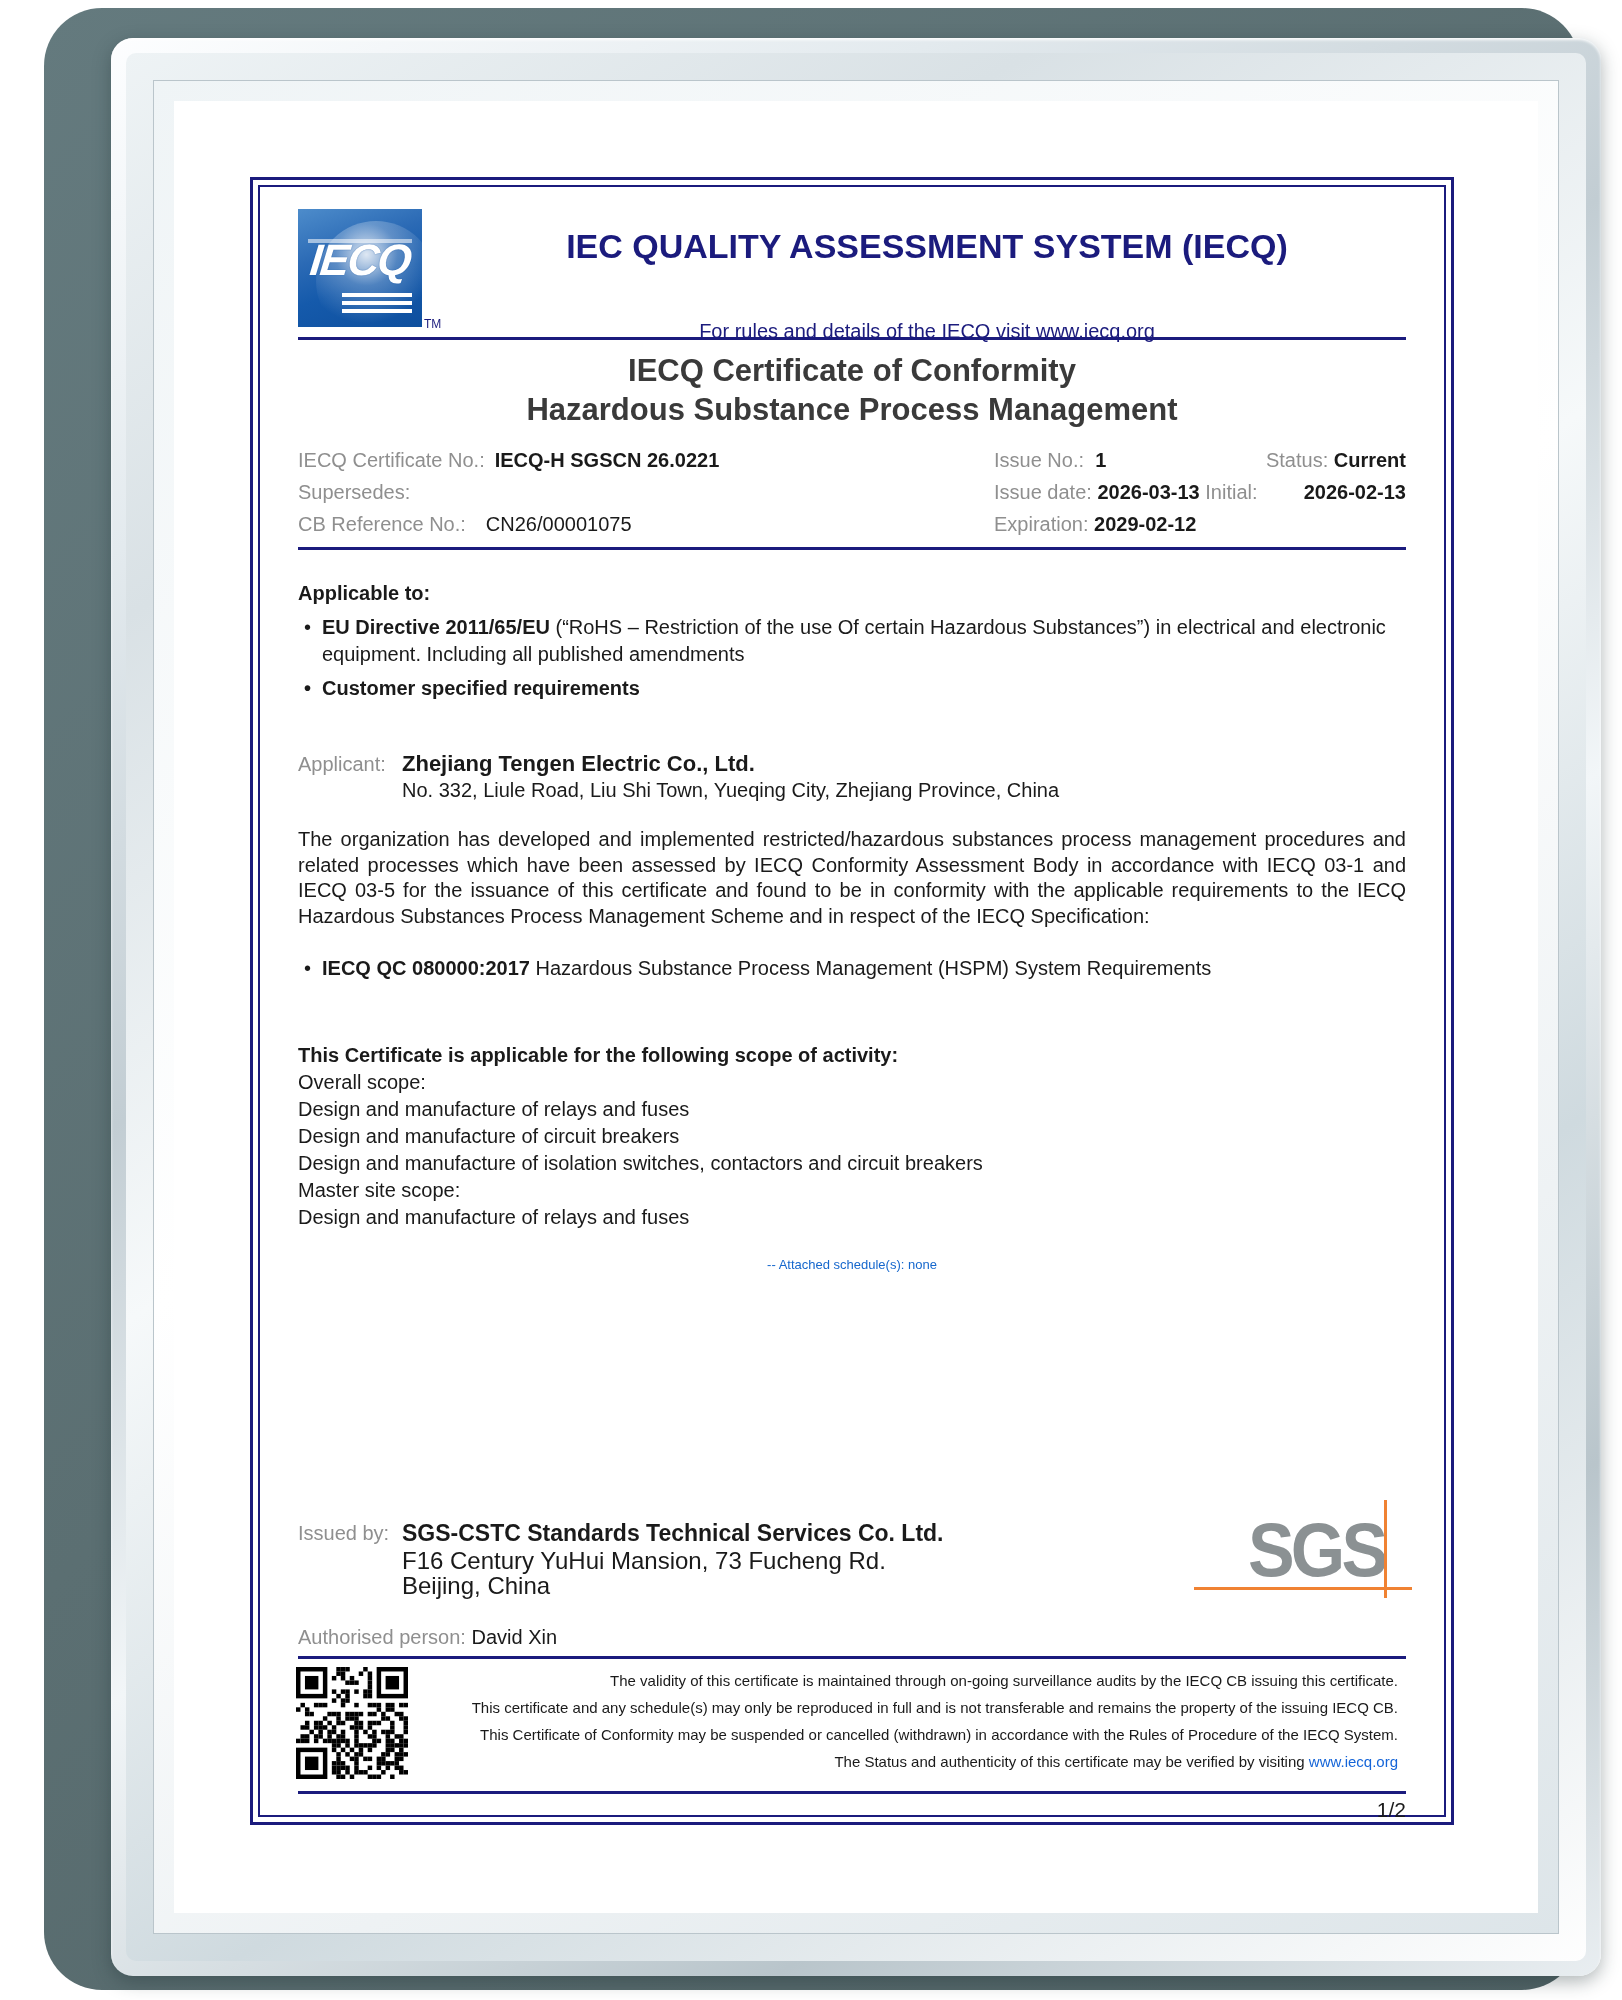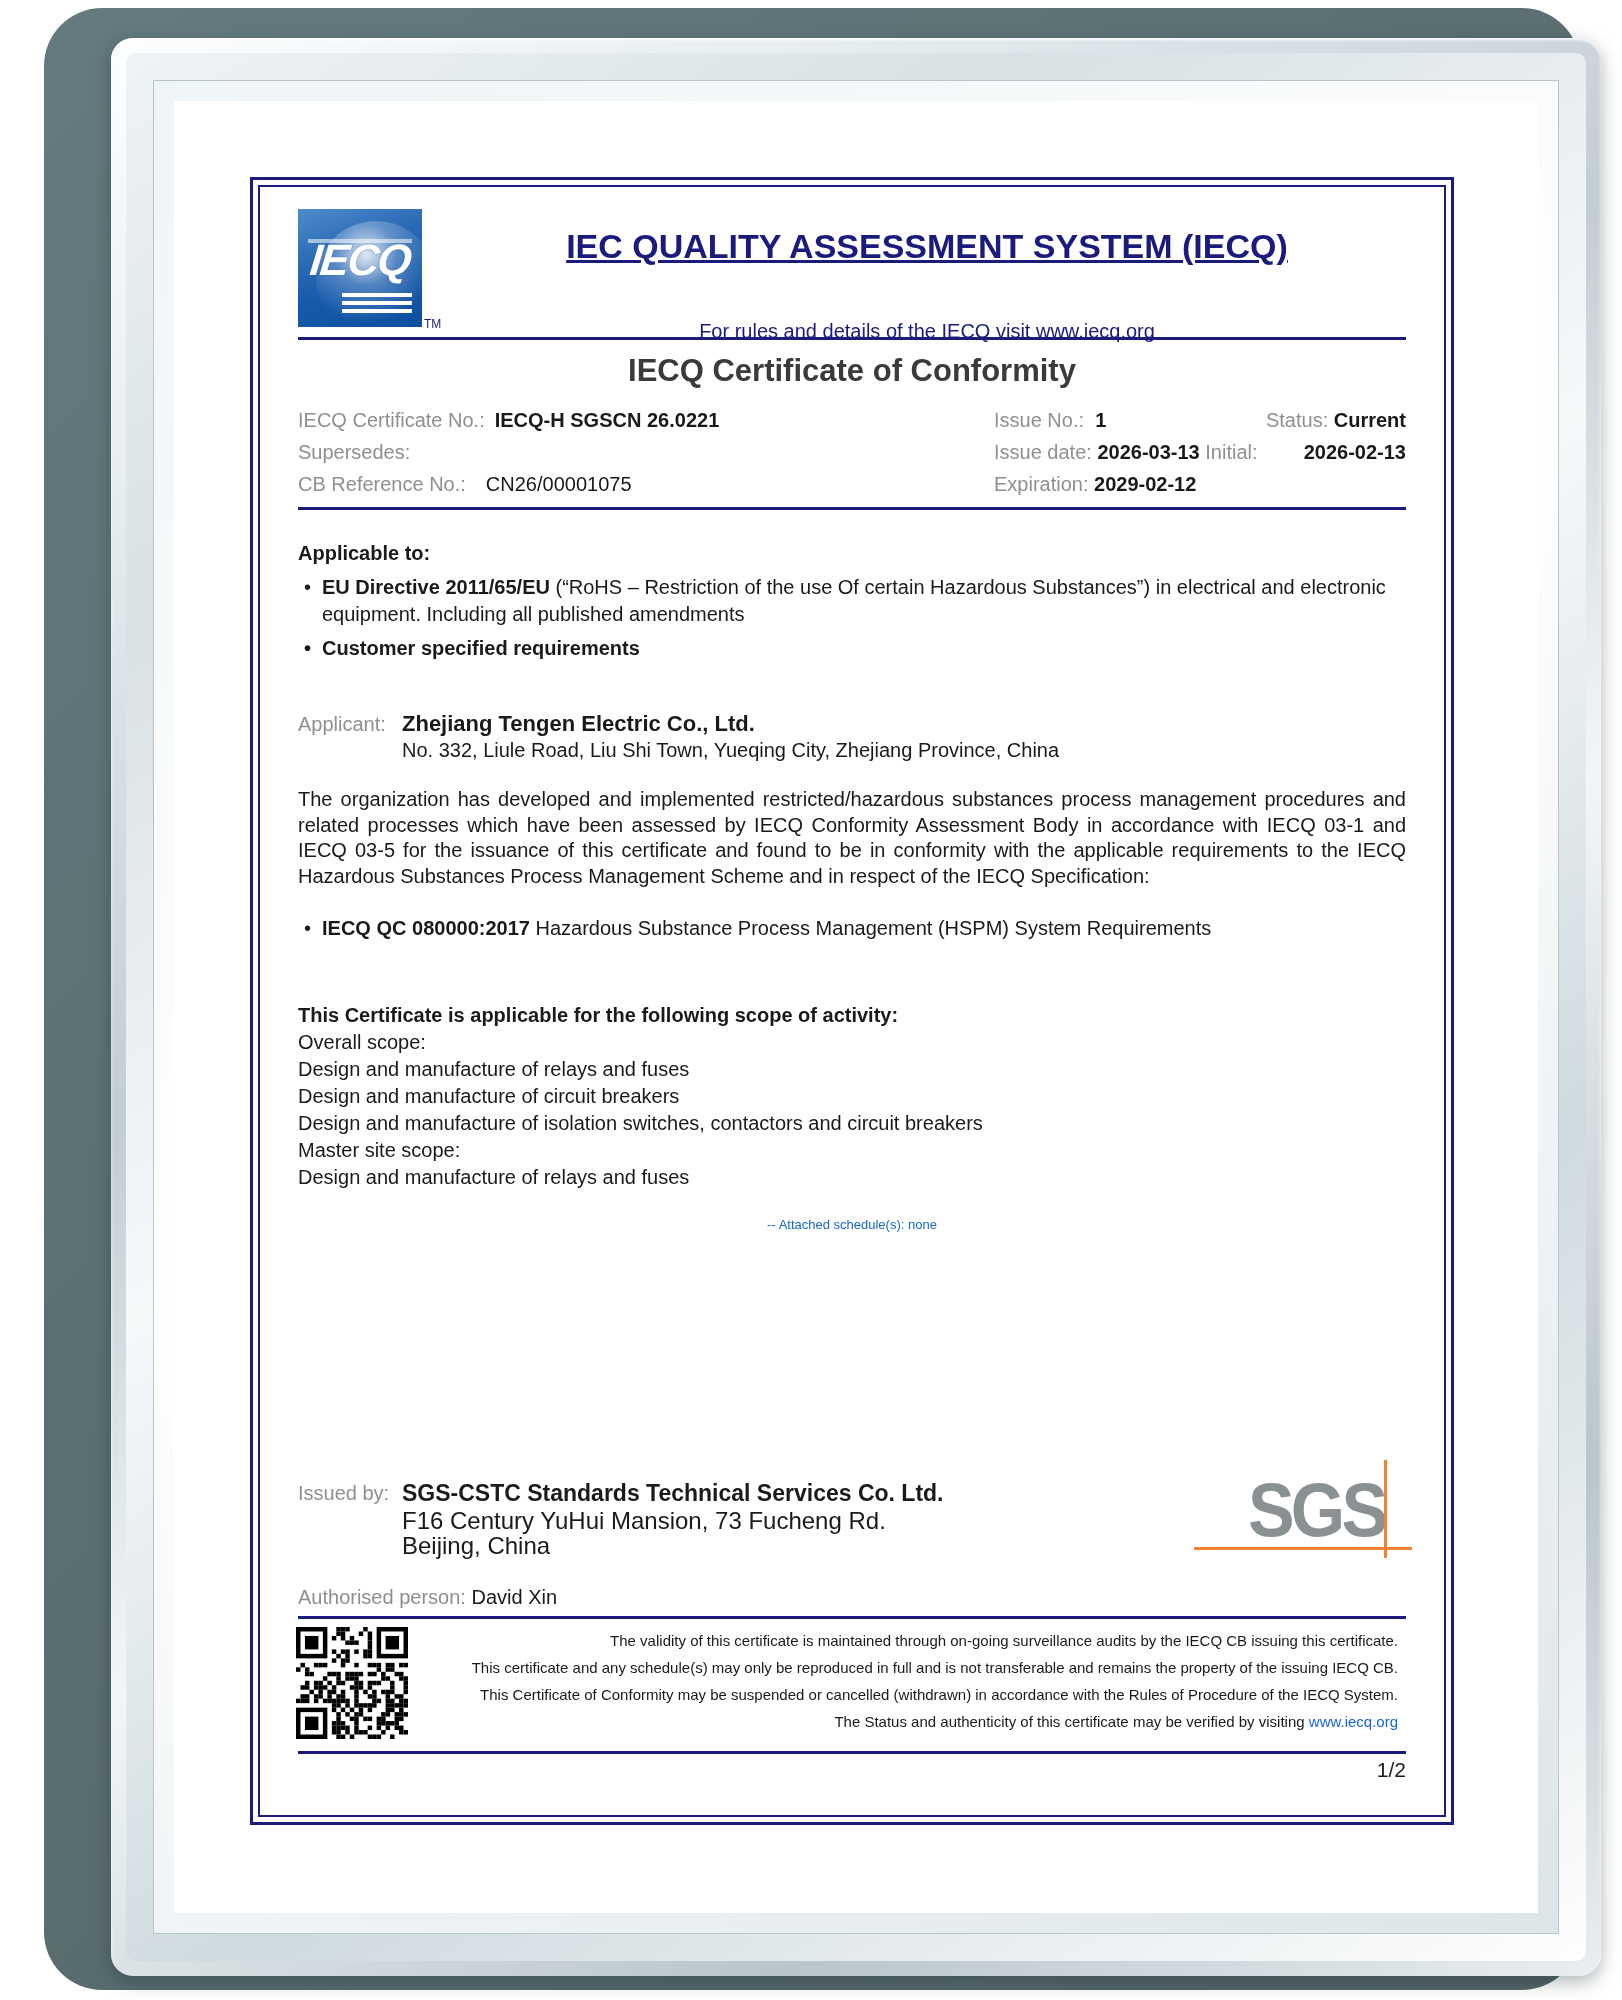--- a/index.html
+++ b/index.html
@@ -39,21 +39,21 @@
                text-shadow:0 0 1px #0e4f9e; }
   .iecq-stripe { position:absolute; right:10px; height:4px; background:#ffffff; }
   .iecq-s1 { top:30px; left:10px; width:104px; opacity:.55; }
   .iecq-s2 { top:84px; width:70px; }
   .iecq-s3 { top:92px; width:70px; }
   .iecq-s4 { top:100px; width:70px; }
   .iecq-tm { position:absolute; left:126px; top:108px; font-size:12px; color:#1b1b7d; }
   .logo-wrap { position:relative; width:150px; height:128px; flex:0 0 auto; }
 
   .header-text { flex:1; text-align:center; }
-  .header-title { margin-top:18px; font-size:34px; font-weight:bold; color:#1b1b7d; letter-spacing:0;text-decoration:underline; }
+  .header-title { margin-top:18px; font-size:34px; font-weight:bold; color:#1b1b7d; letter-spacing:0; }
   .header-sub { margin-top:54px; font-size:20px; color:#1b1b7d; }
 
   
   .cert-title1 { margin-top:12px; text-align:center; font-size:31px; font-weight:bold; color:#3a3a3a; line-height:38px; }
   .cert-title2 { text-align:center; font-size:31px; font-weight:bold; color:#3a3a3a; line-height:40px; }
 
   
   .meta { margin-top:14px; font-size:20px; }
   .meta-row { display:flex; line-height:32px;gap:20px; }
   .meta-left { flex:1; display:flex; }
@@ -132,20 +132,21 @@
                   </div>
                   <div class="header-text">
                     <div class="header-title">IEC QUALITY ASSESSMENT SYSTEM (IECQ)</div>
                     <div class="header-sub">For rules and details of the IECQ visit www.iecq.org</div>
                   </div>
                 </div>
 
                 <hr class="rule">
 
                 <div class="cert-title1">IECQ Certificate of Conformity</div>
+                <div class="cert-title2">Hazardous Substance Process Management</div>
 
                 <div class="meta">
                   <div class="meta-row">
                     <div class="meta-left">
                       <span class="lbl">IECQ Certificate No.:</span>
                         <span class="sp"></span>
                       <span class="val-b">IECQ-H SGSCN 26.0221</span>
                     </div>
                     <div class="meta-right">
                       <span><span class="lbl">Issue No.:</span>&nbsp;&nbsp;<span class="val-b">1</span></span>

